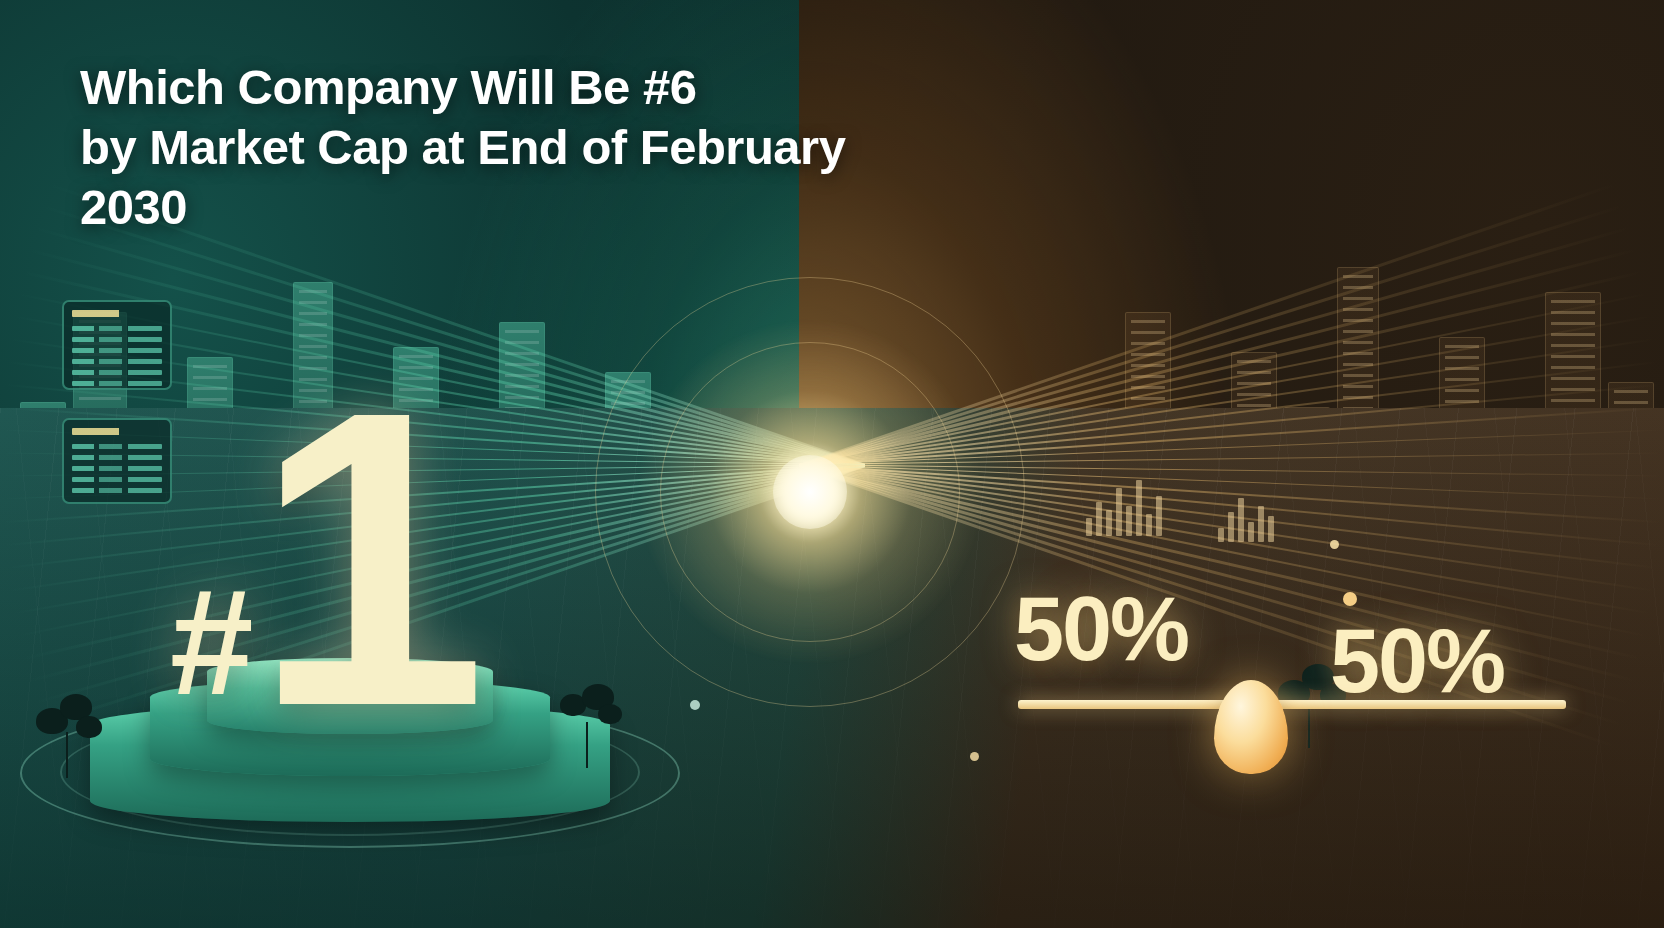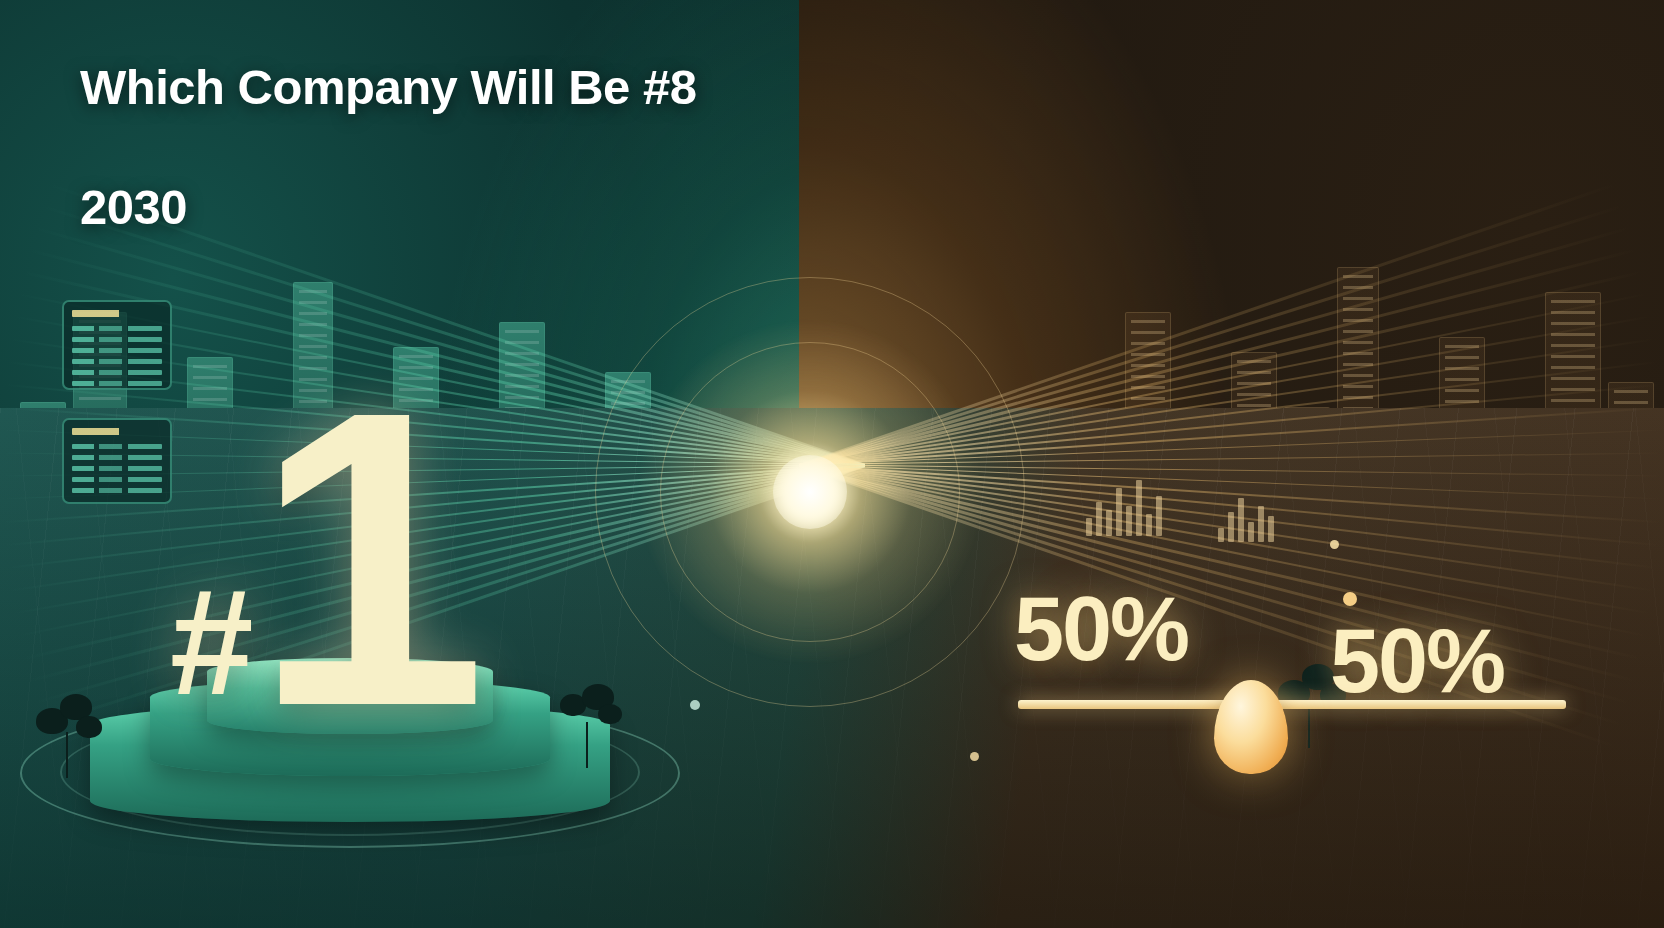--- a/index.html
+++ b/index.html
@@ -343,18 +343,18 @@
   <div class="dot" style="left:1330px; top:540px; width:9px; height:9px;  background:rgba(255,230,170,.85);"></div>
   <div class="dot" style="left:1343px; top:592px; width:14px;height:14px; background:rgba(255,215,140,.95);"></div>
 
   <div class="pct" id="pct-left">50%</div>
   <div class="pct" id="pct-right">50%</div>
 
   <div id="balance-bar"></div>
   <div id="egg"></div>
 
   <h1 id="title">
-    <span>Which Company Will Be #8</span><br>
-    <br>
+    <span>Which Company Will Be #6</span><br>
+    <span>by Market Cap at End of February</span><br>
     <span>2030</span>
   </h1>
 
 </div>
 
 </body></html>

